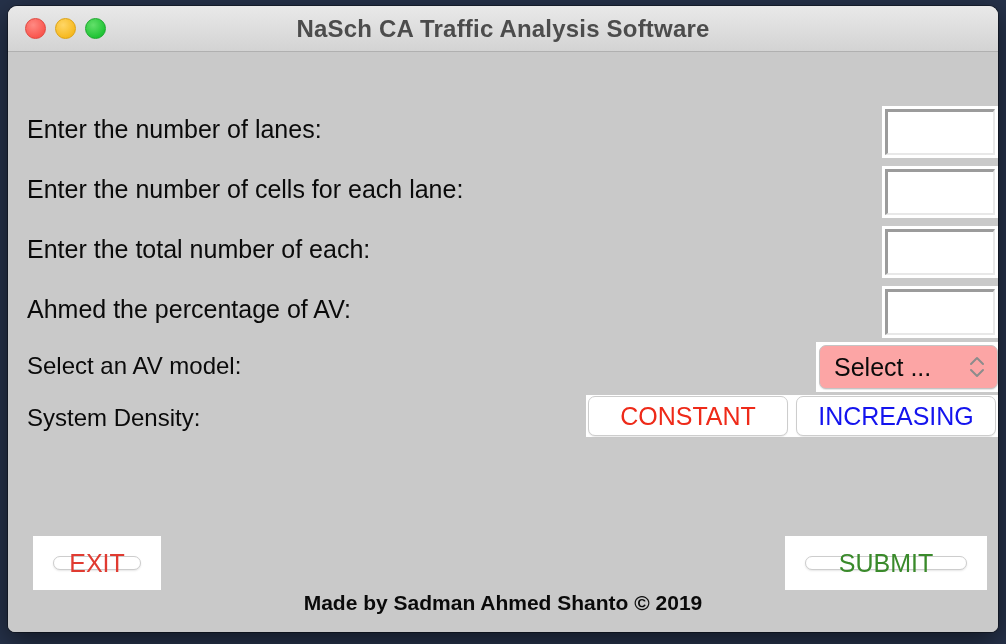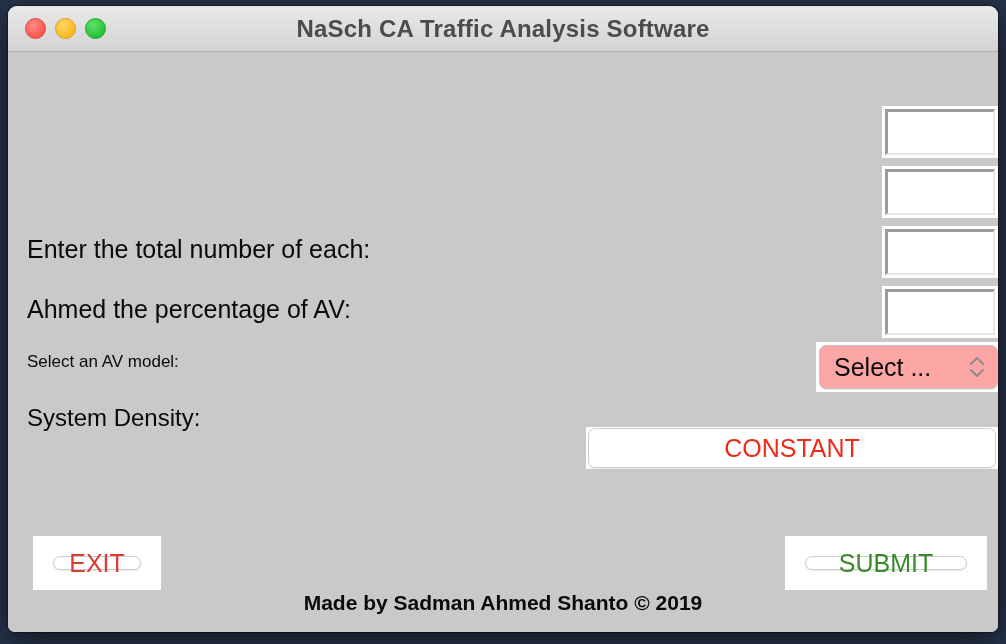--- a/index.html
+++ b/index.html
@@ -86,21 +86,21 @@
     position: absolute;
     left: 19px;
     font-size: 25px;
     color: #0a0a0a;
     white-space: nowrap;
   }
   #label-lanes     { top: 63px; }
   #label-cells     { top: 123px; }
   #label-cars      { top: 183px; }
   #label-av        { top: 243px; }
-  #label-model     { top: 300px; font-size: 17px; }
+  #label-model     { top: 300px; font-size: 24px; }
   #label-density   { top: 352px; font-size: 24px; }
 
   
   .field-wrap {
     position: absolute;
     background: #ffffff;
     padding: 3px;
     box-sizing: border-box;
   }
   .field {
@@ -171,21 +171,20 @@
     left: 578px;
     top: 343px;
     width: 412px;
     height: 42px;
     background: #ffffff;
     display: flex;
     align-items: center;
     padding: 2px 2px;
     box-sizing: border-box;
     gap: 8px;
-    margin-top: 32px;
   }
   .seg-btn {
     flex: 1 1 50%;
     height: 38px;
     background: #ffffff;
     border: 1px solid #cdcdcd;
     border-radius: 7px;
     box-shadow: 0 1px 1px rgba(0,0,0,.08);
     display: flex;
     align-items: center;
@@ -244,20 +243,22 @@
     <div id="traffic-lights">
       <span class="light close"></span>
       <span class="light min"></span>
       <span class="light max"></span>
     </div>
     <div id="window-title">NaSch CA Traffic Analysis Software</div>
   </div>
 
   <div id="content">
 
+    <div class="row-label" id="label-lanes">Enter the number of lanes:</div>
+    <div class="row-label" id="label-cells">Enter the number of cells for each lane:</div>
     <div class="row-label" id="label-cars">Enter the total number of each:</div>
     <div class="row-label" id="label-av">Ahmed the percentage of AV:</div>
     <div class="row-label" id="label-model">Select an AV model:</div>
     <div class="row-label" id="label-density">System Density:</div>
 
     <div class="field-wrap" id="wrap-lanes">
       <input class="field" type="text" value="" style="">
     </div>
     <div class="field-wrap" id="wrap-cells">
       <input class="field" type="text" value="" style="">
@@ -278,20 +279,23 @@
             <polyline points="4,16 10,22 16,16" fill="none" stroke="#8c8c8c" stroke-width="2" stroke-linecap="round" stroke-linejoin="round"></polyline>
           </svg>
         </span>
       </div>
     </div>
 
     <div id="density-bar">
       <div class="seg-btn" id="btn-constant">
         <span style="color: rgb(238, 42, 25);">CONSTANT</span>
       </div>
+      <div class="seg-btn" id="btn-increasing">
+        <span style="color: rgb(20, 20, 238);">INCREASING</span>
+      </div>
     </div>
 
     <div class="action-wrap" id="wrap-exit">
       <div class="action-btn" id="btn-exit">
         <span style="color: rgb(224, 59, 49);">EXIT</span>
       </div>
     </div>
     <div class="action-wrap" id="wrap-submit">
       <div class="action-btn" id="btn-submit">
         <span style="color: rgb(58, 138, 43);">SUBMIT</span>

